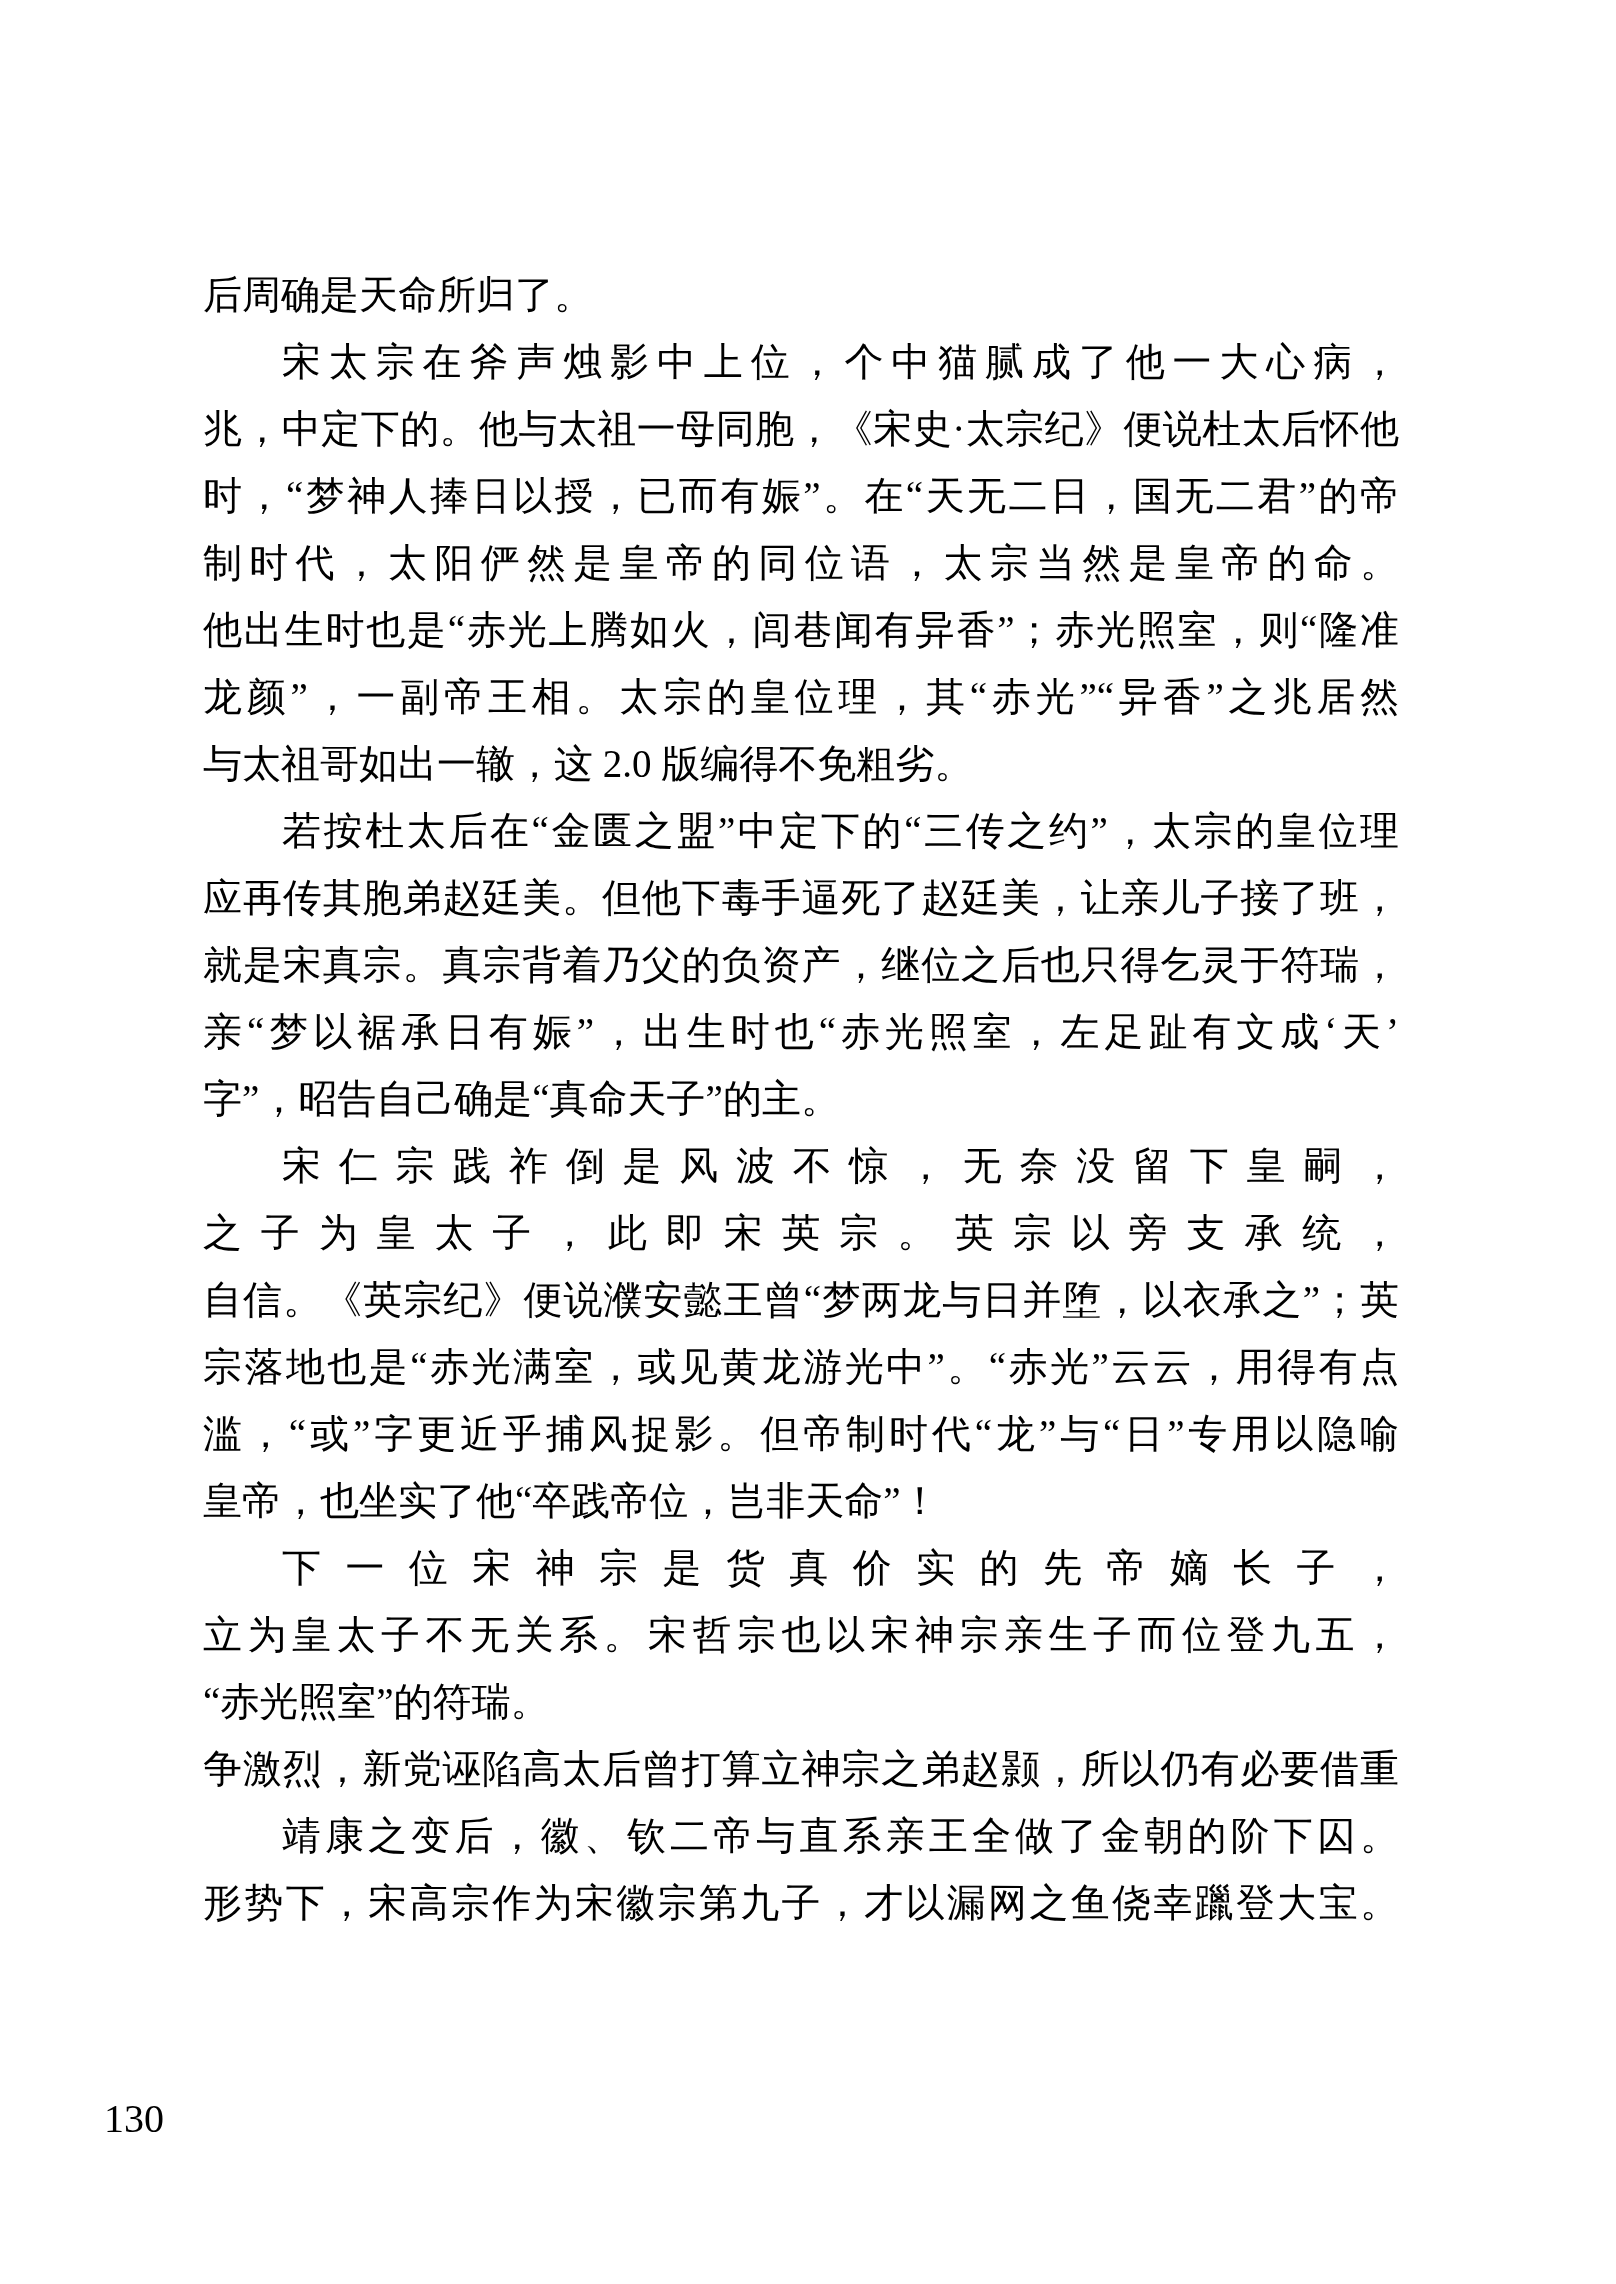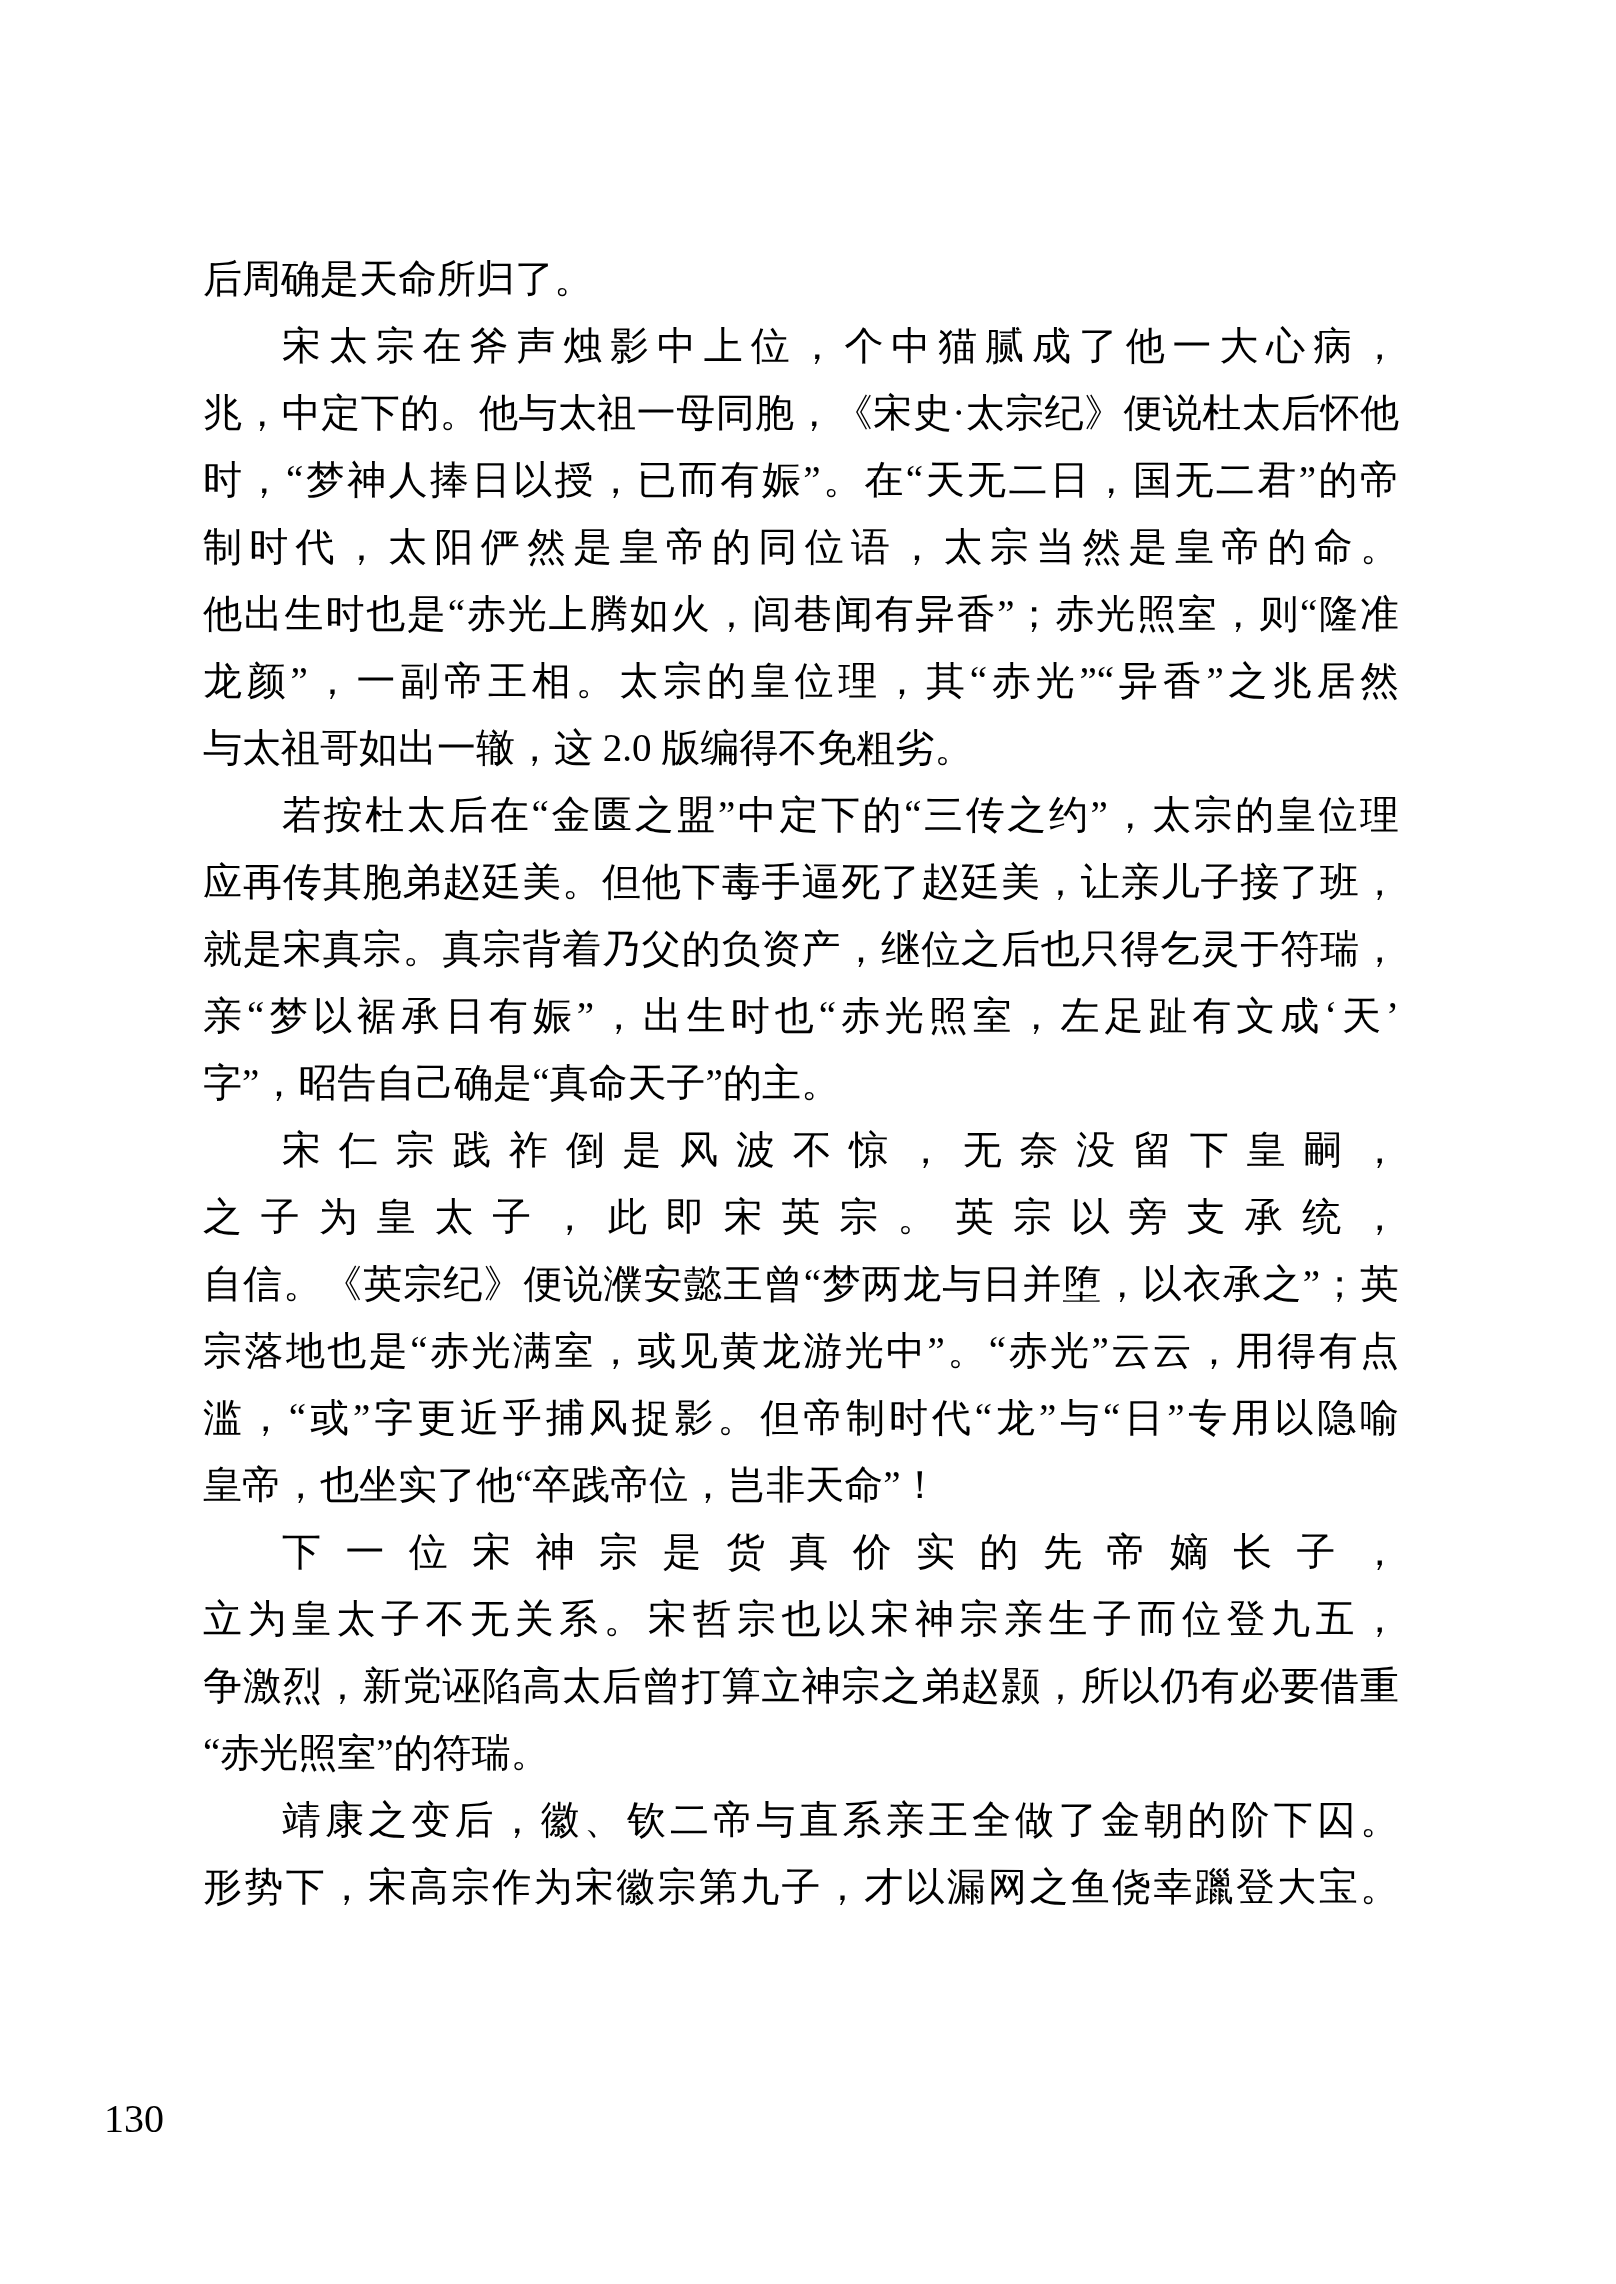--- a/index.html
+++ b/index.html
@@ -12,21 +12,21 @@
     width: 1616px;
     height: 2284px;
     background: #ffffff;
     font-family: "Liberation Serif", "DejaVu Serif", serif;
     color: #000000;
     overflow: hidden;
   }
   .text-block {
     position: absolute;
     left: 203px;
-    top: 245px;
+    top: 261px;
     width: 1196px;
   }
   .line {
     font-size: 39px;
     line-height: 67px;
     height: 67px;
     overflow: hidden;
     text-align: justify;
     text-align-last: justify;
     text-justify: inter-character;
@@ -68,20 +68,20 @@
     <div class="line">亲“梦以裾承日有娠”，出生时也“赤光照室，左足趾有文成‘天’</div>
     <div class="line pend">字”，昭告自己确是“真命天子”的主。</div>
     <div class="line indent">宋仁宗践祚倒是风波不惊，无奈没留下皇嗣，只得立堂兄濮安懿王</div>
     <div class="line">之子为皇太子，此即宋英宗。英宗以旁支承统，亟须神化亲老爸来加强</div>
     <div class="line">自信。《英宗纪》便说濮安懿王曾“梦两龙与日并堕，以衣承之”；英</div>
     <div class="line">宗落地也是“赤光满室，或见黄龙游光中”。“赤光”云云，用得有点</div>
     <div class="line">滥，“或”字更近乎捕风捉影。但帝制时代“龙”与“日”专用以隐喻</div>
     <div class="line pend">皇帝，也坐实了他“卒践帝位，岂非天命”！</div>
     <div class="line indent">下一位宋神宗是货真价实的先帝嫡长子，御极承统按说名正言顺，</div>
     <div class="line">立为皇太子不无关系。宋哲宗也以宋神宗亲生子而位登九五，但其时党</div>
+    <div class="line pend">“赤光照室”的符瑞。</div>
     <div class="line">争激烈，新党诬陷高太后曾打算立神宗之弟赵颢，所以仍有必要借重</div>
-    <div class="line pend">“赤光照室”的符瑞。</div>
     <div class="line indent">靖康之变后，徽、钦二帝与直系亲王全做了金朝的阶下囚。在非常</div>
     <div class="line">形势下，宋高宗作为宋徽宗第九子，才以漏网之鱼侥幸躐登大宝。《宋</div>
   </div>
   <div class="page-number">130</div>
 </div>
 
 
 </body></html>

